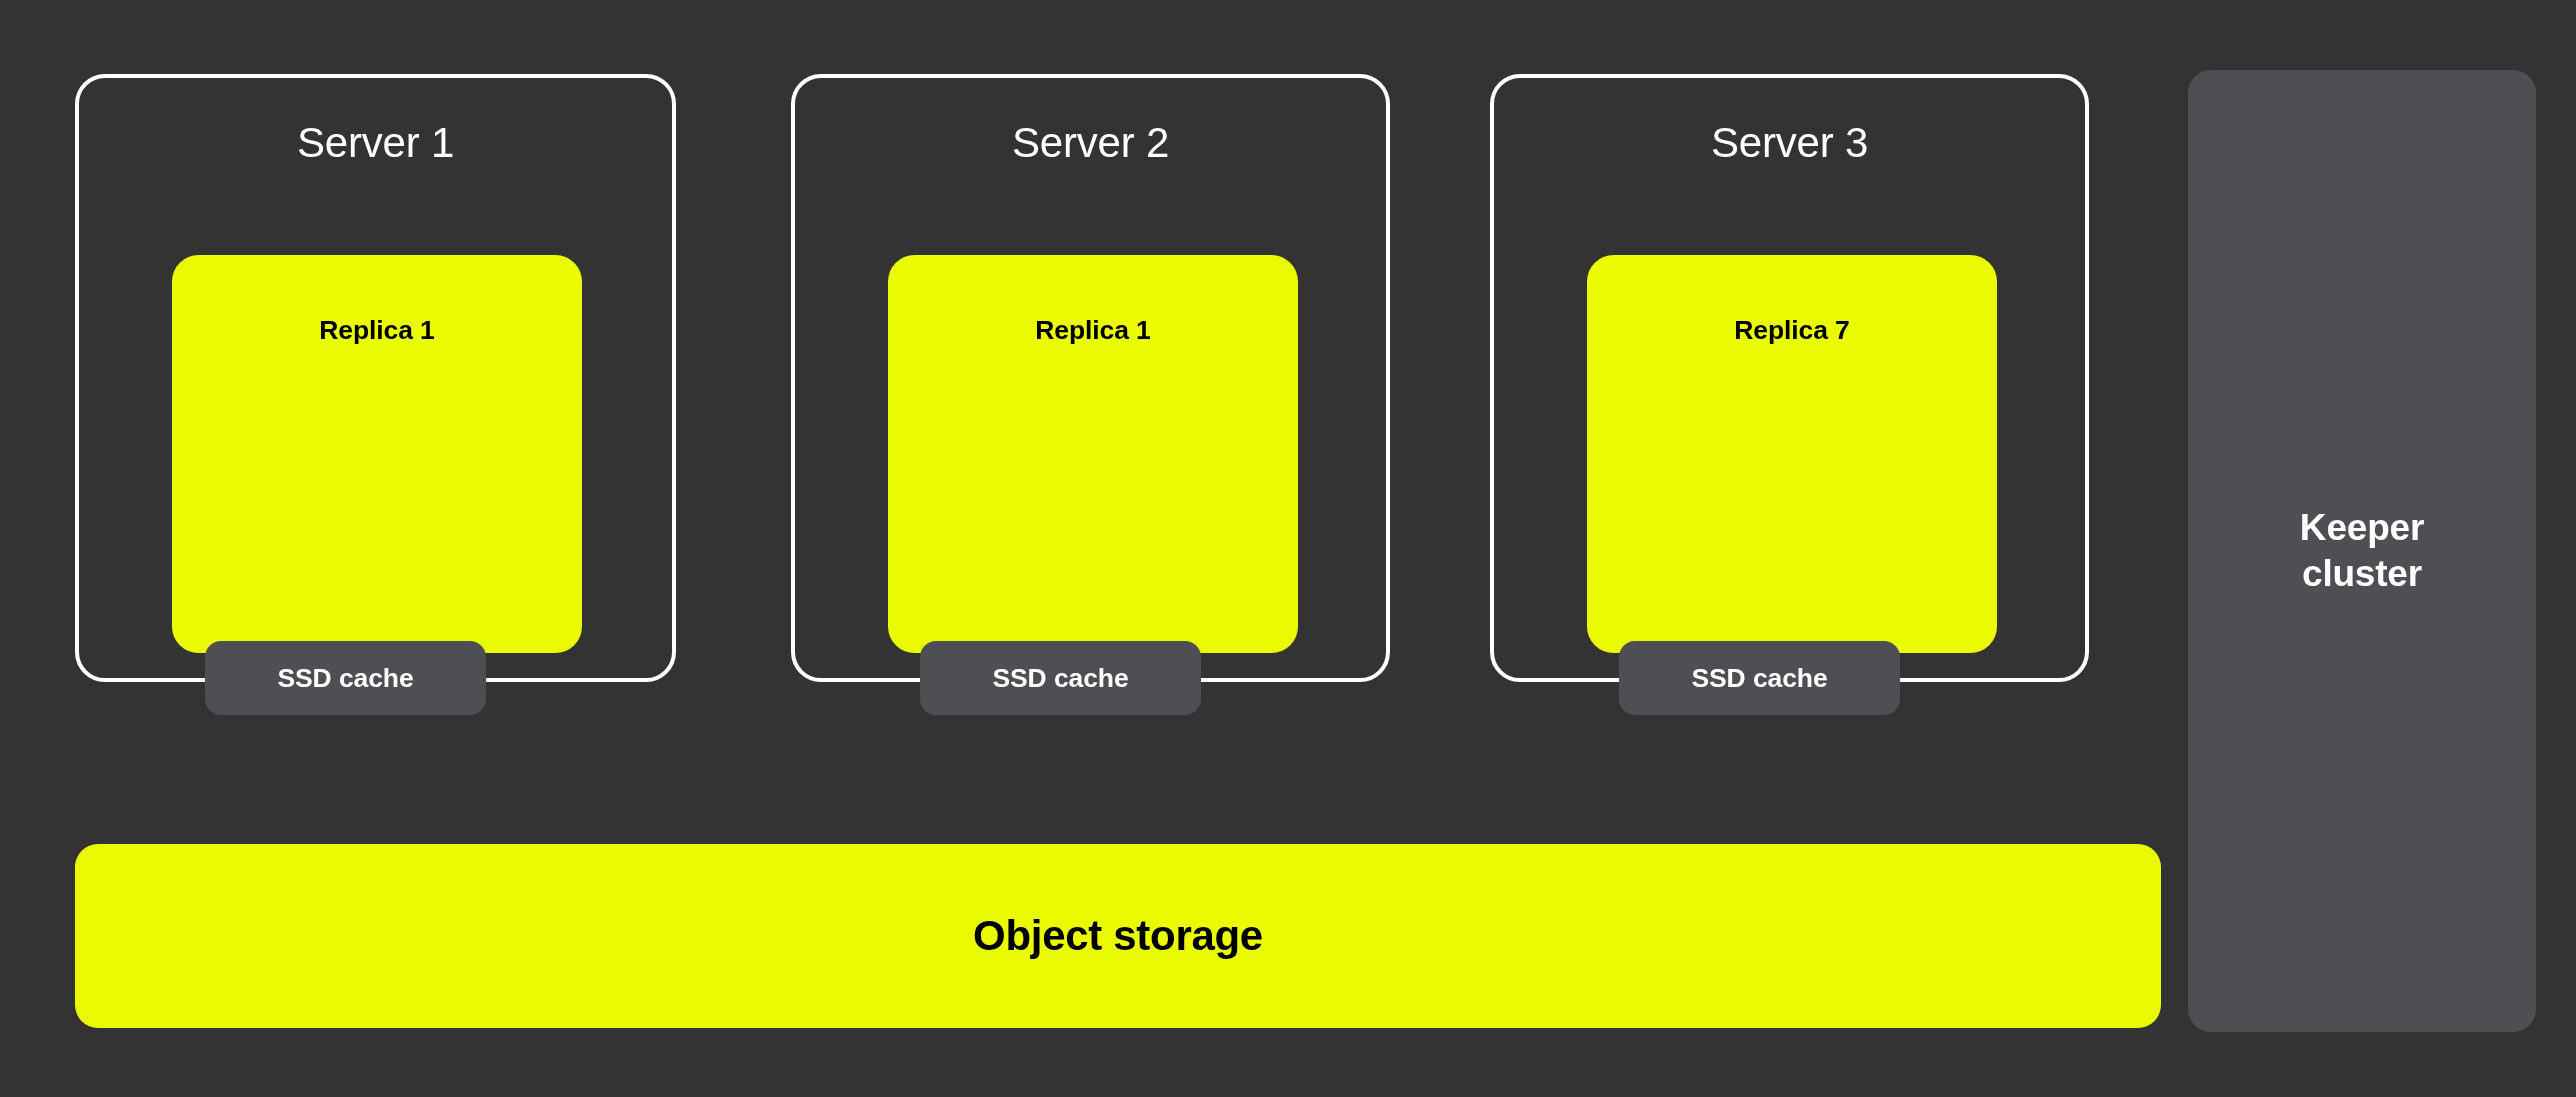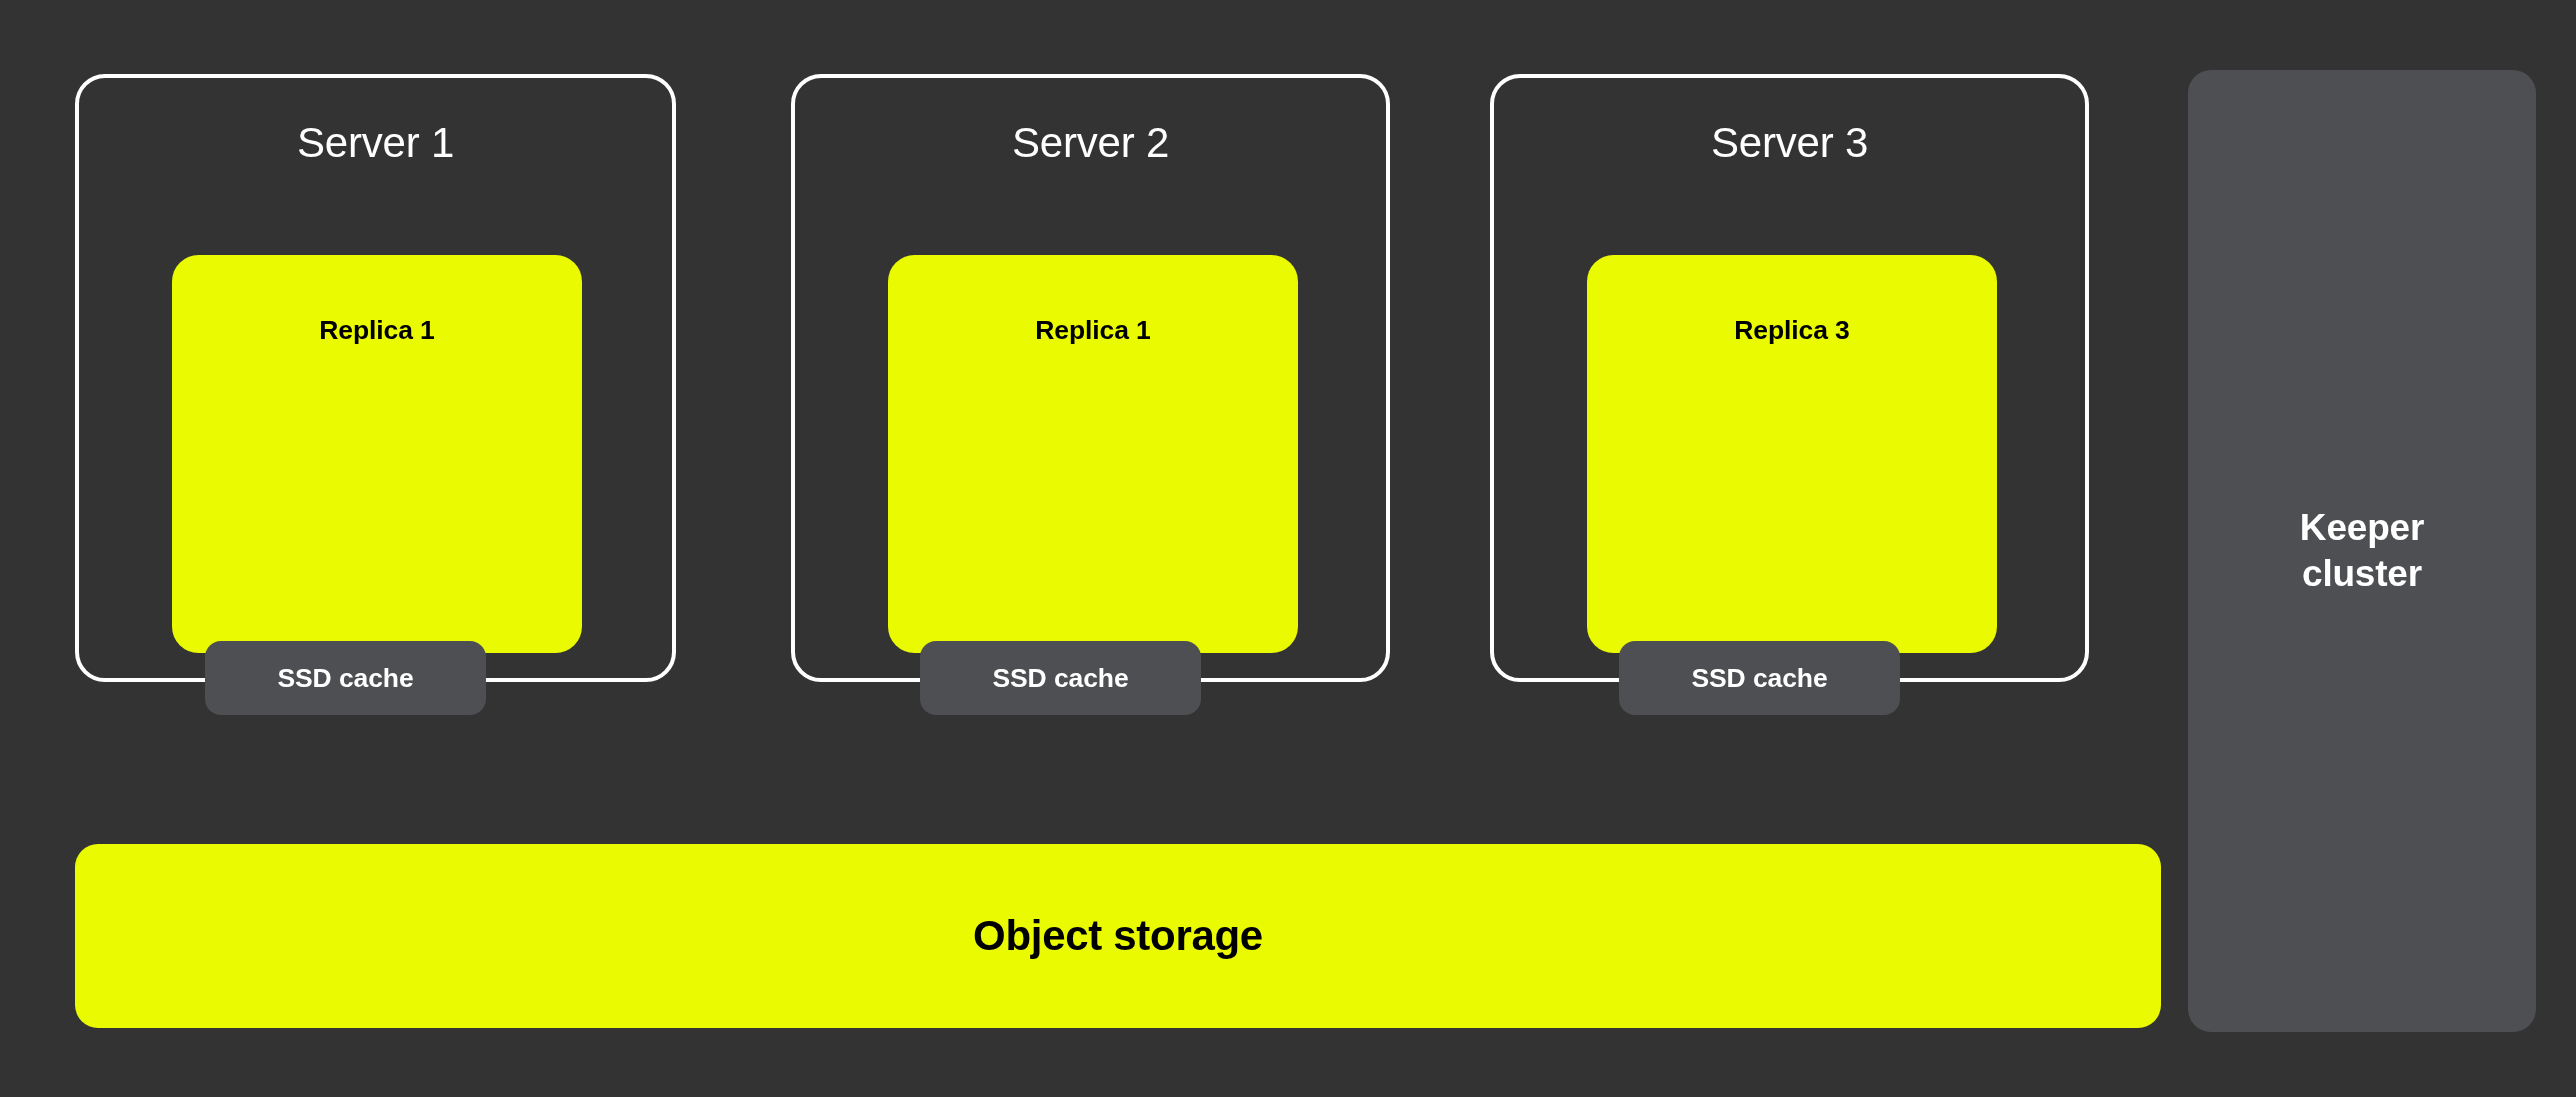--- a/index.html
+++ b/index.html
@@ -154,21 +154,21 @@
   <div class="server-card s2">
     <div class="server-title">Server 2</div>
     <div class="replica-box">
       <div class="replica-label">Replica 1</div>
     </div>
   </div>
 
   <div class="server-card s3">
     <div class="server-title">Server 3</div>
     <div class="replica-box">
-      <div class="replica-label">Replica 3</div>
+      <div class="replica-label">Replica 7</div>
     </div>
   </div>
 
   <div class="ssd-chip c1">
     <span class="ssd-label">SSD cache</span>
   </div>
   <div class="ssd-chip c2">
     <span class="ssd-label">SSD cache</span>
   </div>
   <div class="ssd-chip c3">

